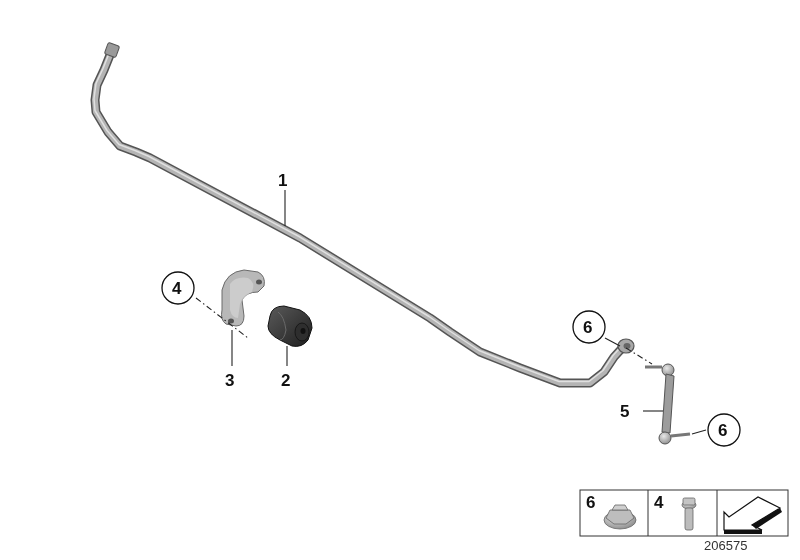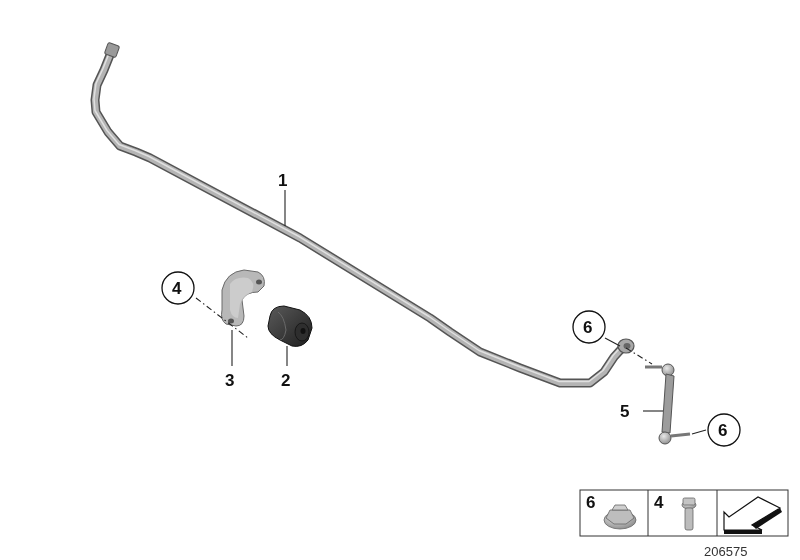--- a/index.html
+++ b/index.html
@@ -1,20 +1,20 @@
 <!DOCTYPE html>
 <html><head>
 <meta charset="utf-8">
 <style>
   html, body { margin:0; padding:0; background:#ffffff; }
   body { width:800px; height:560px; position:relative; overflow:hidden; font-family:"Liberation Sans", sans-serif; }
   svg { position:absolute; left:0; top:0; }
   .label { font-family:"Liberation Sans", sans-serif; font-weight:bold; font-size:17px; fill:#111; }
   .callout-text { font-family:"Liberation Sans", sans-serif; font-weight:bold; font-size:17px; fill:#111; }
-  .ref { position:absolute; left:704px; top:538px; font-family:"Liberation Sans", sans-serif; font-size:13px; color:#333;margin-top:6px; }
+  .ref { position:absolute; left:704px; top:538px; font-family:"Liberation Sans", sans-serif; font-size:13px; color:#333; }
   .legend-num { font-family:"Liberation Sans", sans-serif; font-weight:bold; font-size:17px; fill:#111; }
 </style>
 </head>
 <body>
 
 <svg width="800" height="560" viewBox="0 0 800 560">
   <defs>
     <linearGradient id="barGrad" x1="0" y1="0" x2="0" y2="1">
       <stop offset="0" stop-color="#d6d6d6"></stop>
       <stop offset="0.5" stop-color="#9a9a9a"></stop>

